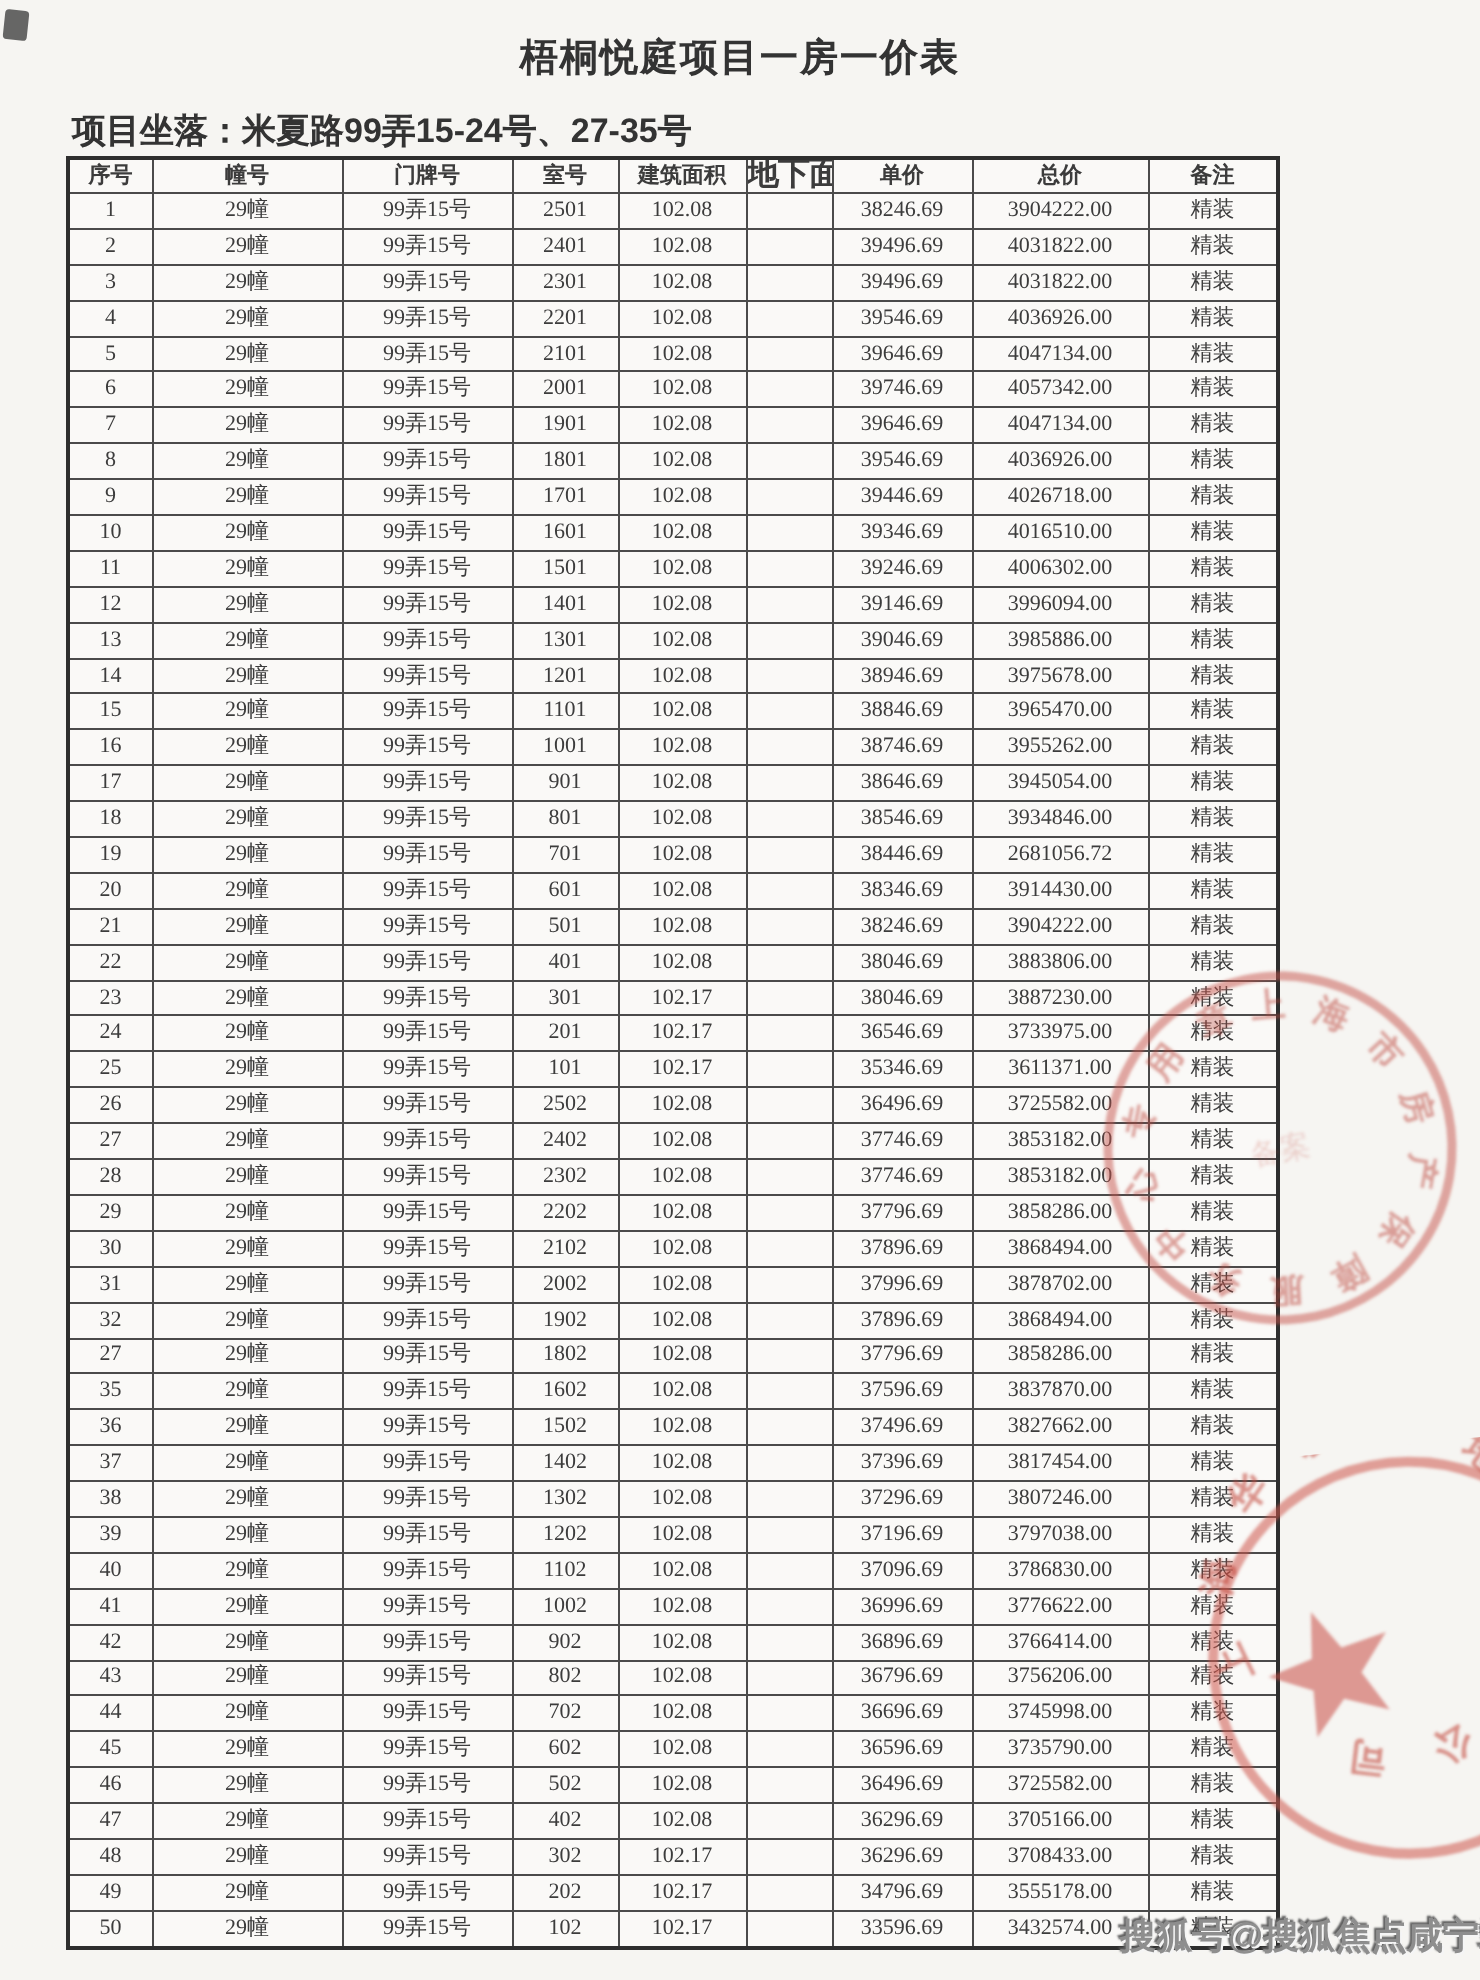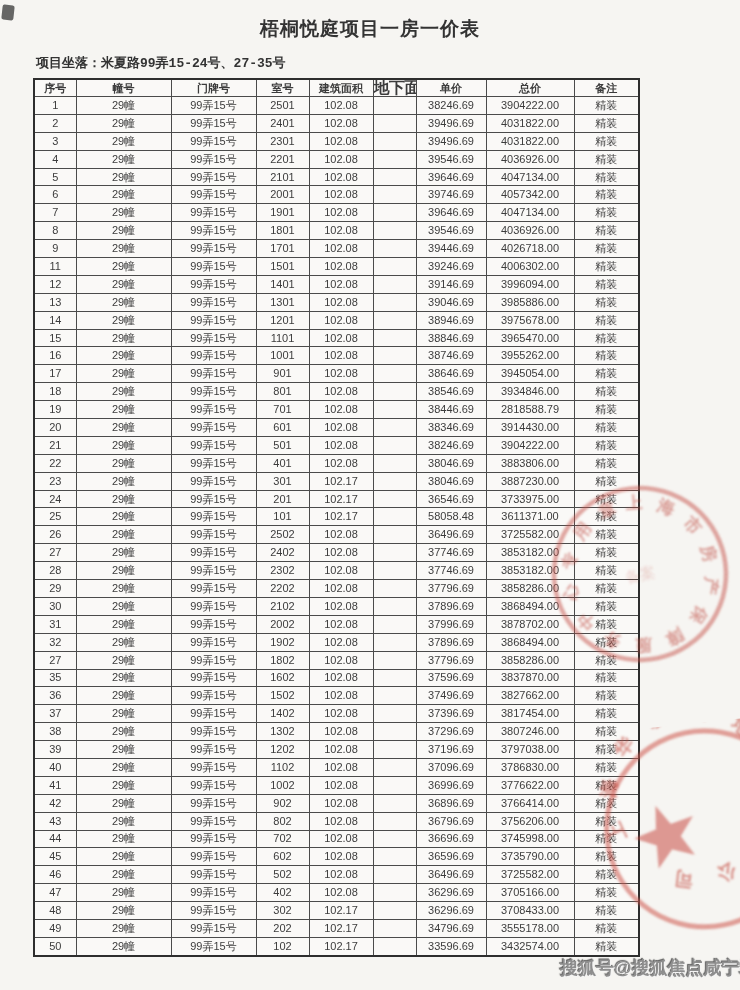--- a/index.html
+++ b/index.html
@@ -14,31 +14,31 @@
   .page-title{
     position:absolute;top:16px;left:0;width:740px;
     text-align:center;font-size:19px;font-weight:bold;color:#333;
     letter-spacing:1px;
   }
   .corner-artifact{
     position:absolute;left:2px;top:5px;width:12px;height:15px;
     background:#4c4c4c;border-radius:2px;transform:rotate(6deg);opacity:.85;
   }
   .location-line{
-    position:absolute;left:36px;top:54px;font-size:13px;font-weight:600;color:#333;
+    position:absolute;left:36px;top:54px;font-size:17px;font-weight:600;color:#333;
     white-space:nowrap;
-    font-family:Liberation Mono, monospace;
   }
   .table-wrap{
     position:absolute;left:33px;top:78px;width:607px;height:912px;overflow:hidden;
   }
   table{
     border-collapse:collapse;table-layout:fixed;width:605px;
     background:#faf9f7;
     border:2px solid #2e2e2e;
+    font-family:Liberation Serif, serif;
   }
   th,td{
     border:1px solid #4b4b4b;
     font-size:11px;line-height:1;padding:0;
     text-align:center;vertical-align:middle;
     white-space:nowrap;overflow:hidden;
     color:#3c3c3c;
   }
   thead th{height:15px;font-weight:600;}
   thead th:nth-child(6){font-size:16px;letter-spacing:-0.5px;text-align:right;}
@@ -182,20 +182,31 @@
           <td>29幢</td>
           <td>99弄15号</td>
           <td>1701</td>
           <td>102.08</td>
           <td></td>
           <td>39446.69</td>
           <td>4026718.00</td>
           <td>精装</td>
         </tr>
         <tr>
+          <td>10</td>
+          <td>29幢</td>
+          <td>99弄15号</td>
+          <td>1601</td>
+          <td>102.08</td>
+          <td></td>
+          <td>39346.69</td>
+          <td>4016510.00</td>
+          <td>精装</td>
+        </tr>
+        <tr>
           <td>11</td>
           <td>29幢</td>
           <td>99弄15号</td>
           <td>1501</td>
           <td>102.08</td>
           <td></td>
           <td>39246.69</td>
           <td>4006302.00</td>
           <td>精装</td>
         </tr>
@@ -277,21 +288,21 @@
           <td>精装</td>
         </tr>
         <tr>
           <td>19</td>
           <td>29幢</td>
           <td>99弄15号</td>
           <td>701</td>
           <td>102.08</td>
           <td></td>
           <td>38446.69</td>
-          <td>2818588.79</td>
+          <td>2681056.72</td>
           <td>精装</td>
         </tr>
         <tr>
           <td>20</td>
           <td>29幢</td>
           <td>99弄15号</td>
           <td>601</td>
           <td>102.08</td>
           <td></td>
           <td>38346.69</td>
@@ -342,21 +353,21 @@
           <td>3733975.00</td>
           <td>精装</td>
         </tr>
         <tr>
           <td>25</td>
           <td>29幢</td>
           <td>99弄15号</td>
           <td>101</td>
           <td>102.17</td>
           <td></td>
-          <td>58058.48</td>
+          <td>35346.69</td>
           <td>3611371.00</td>
           <td>精装</td>
         </tr>
         <tr>
           <td>26</td>
           <td>29幢</td>
           <td>99弄15号</td>
           <td>2502</td>
           <td>102.08</td>
           <td></td>

